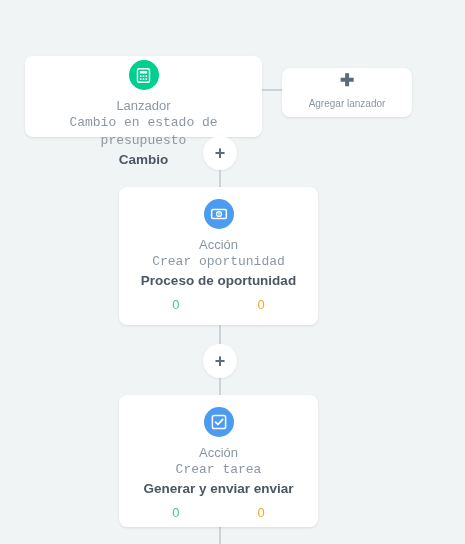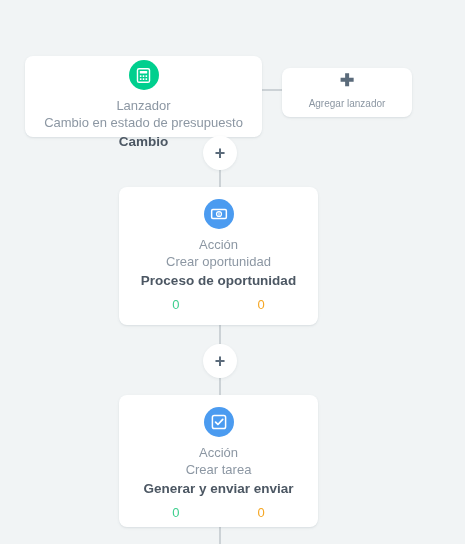--- a/index.html
+++ b/index.html
@@ -84,20 +84,21 @@
   .type-label {
     color: #8c97a3;
     font-size: 13px;
     line-height: 17px;
     margin-top: 7px;
   }
   .sub-label {
     color: #8c97a3;
     font-size: 13px;
     line-height: 18px;
+    font-family: Liberation Mono, monospace;
   }
   .value-label {
     color: #4c5763;
     font-size: 13.5px;
     font-weight: 700;
     line-height: 19px;
   }
 
   .counters {
     display: flex;

